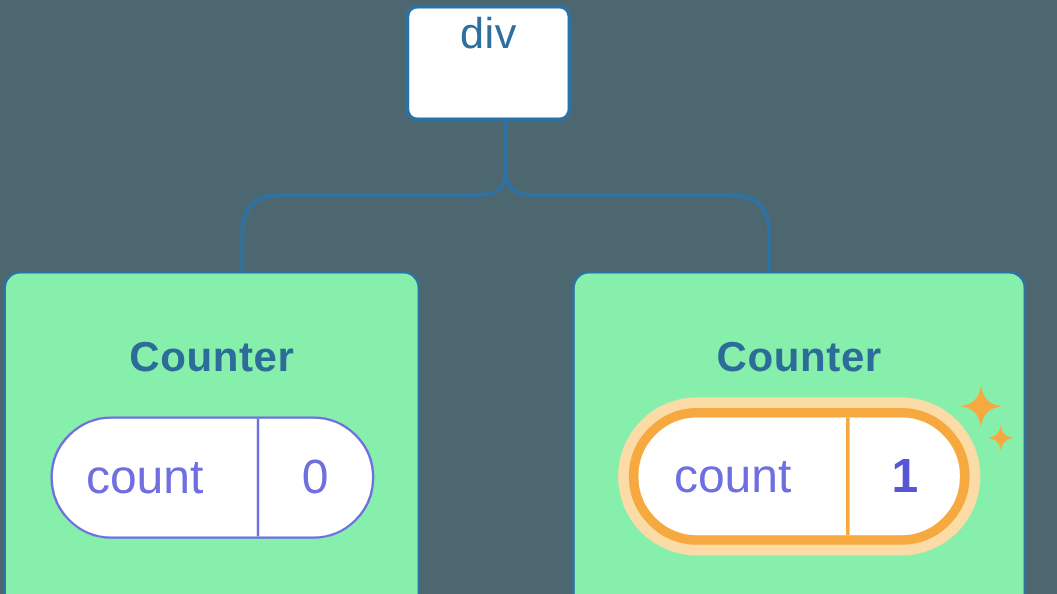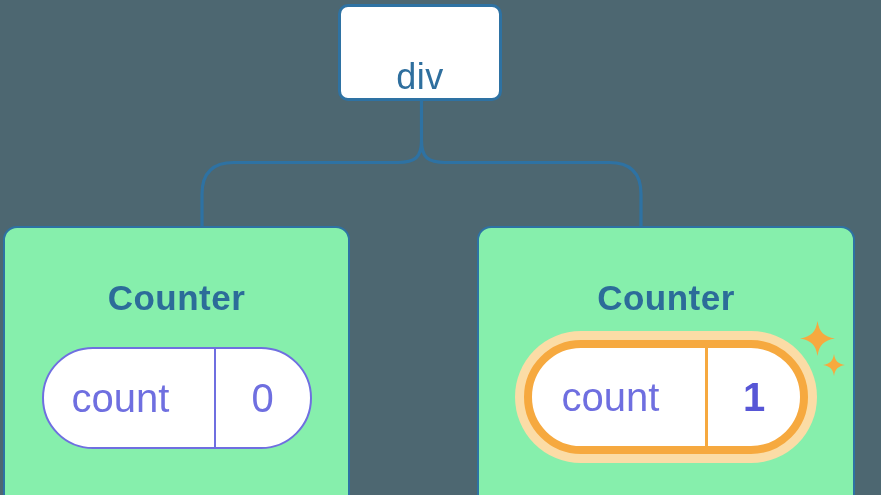--- a/index.html
+++ b/index.html
@@ -10,26 +10,26 @@
     overflow: hidden;
     font-family: "Liberation Sans", sans-serif;
   }
   .connectors {
     position: absolute; left: 0; top: 0;
     width: 881px; height: 495px;
   }
   .root-node {
     position: absolute;
     left: 338px; top: 4px;
-    width: 164px; height: 97px;
+    width: 138px; height: 97px;
     box-sizing: border-box;
     background: #FFFFFF;
     border: 3px solid #2E72A3;
     border-radius: 10px;
-    display: flex; align-items: flex-end; justify-content: center;
+    display: flex; align-items: flex-start; justify-content: center;
   }
   .root-label {
     font-size: 36px; font-weight: 500;
     color: #2F6F9E;
     letter-spacing: 0.5px;
   }
   .card {
     position: absolute;
     top: 226px;
     height: 294px;

